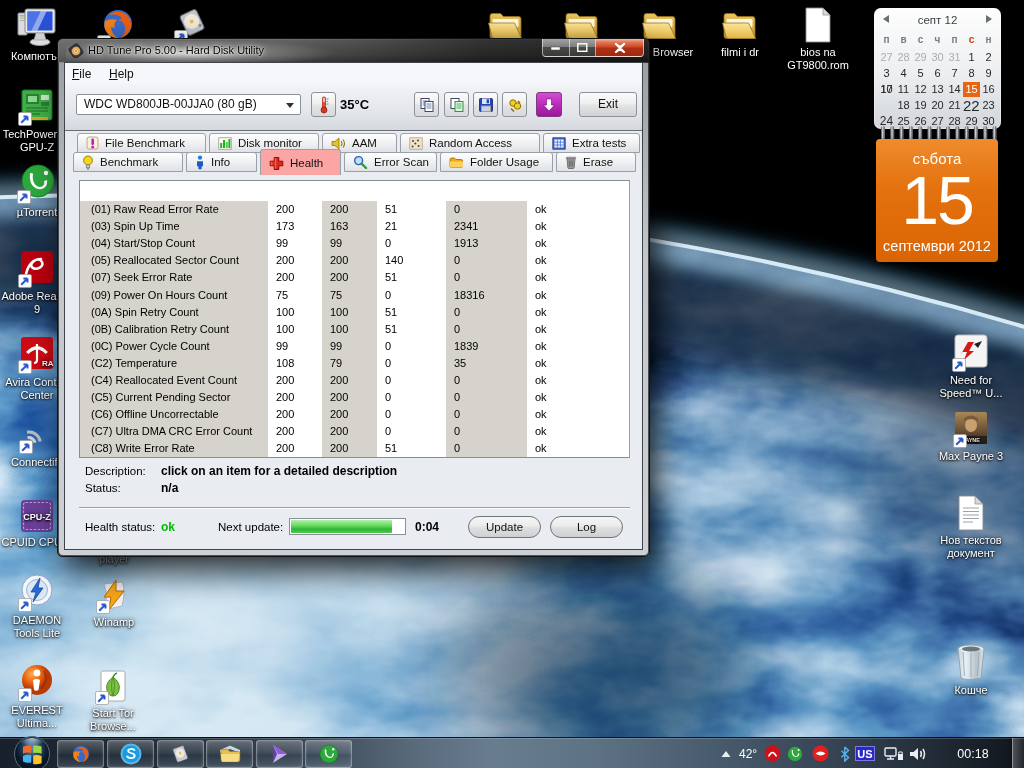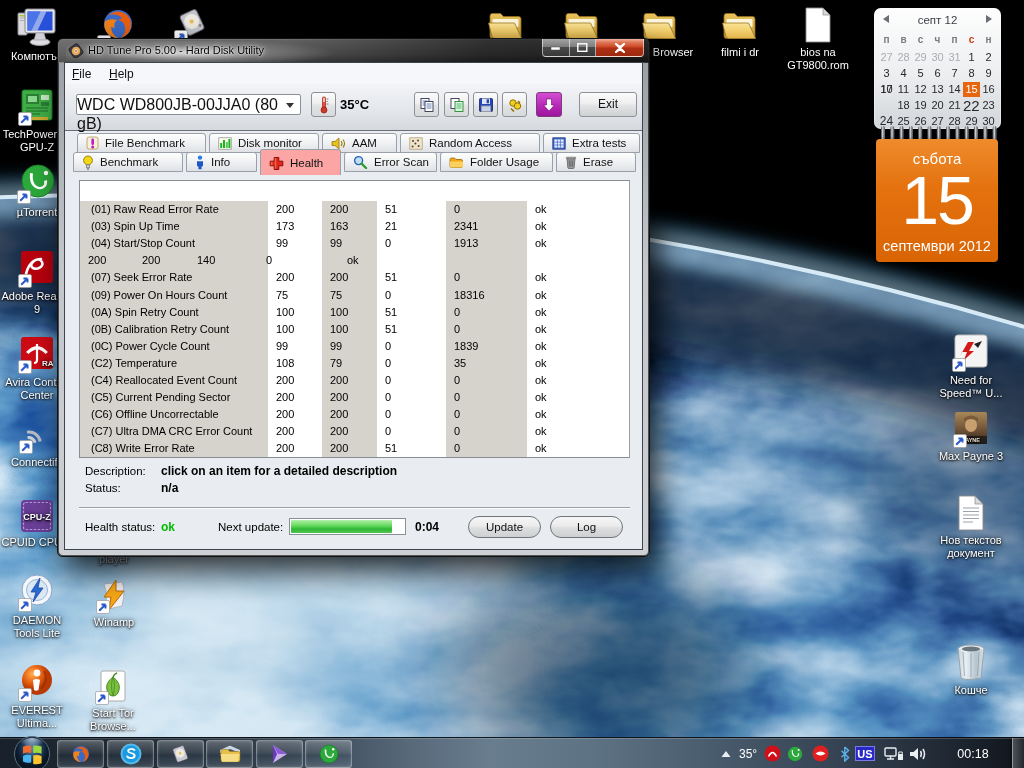--- a/index.html
+++ b/index.html
@@ -13,21 +13,21 @@
 .titletext{position:absolute;left:30px;top:5px;font-size:11px;color:#000;text-shadow:0 0 6px #fff,0 0 2px #fff;white-space:nowrap}
 .capbtns{position:absolute;right:5px;top:0;height:18px;display:flex}
 .capbtn{height:18px;border:1px solid rgba(255,255,255,.55);border-top:none;background:linear-gradient(180deg,#a2a2a2 0,#7e7e7e 45%,#4a4a4a 50%,#383838 100%);display:flex;align-items:center;justify-content:center}
 .capbtn.mn{width:28px;border-radius:0 0 0 4px}
 .capbtn.mx{width:26px;border-left:none}
 .capbtn.cl{width:48px;border-left:none;border-radius:0 0 4px 0;background:linear-gradient(180deg,#f0b0a0 0,#e07b5a 18%,#cc4524 48%,#b03014 52%,#9c2a10 100%)}
 .client{position:absolute;left:6px;top:23px;width:579px;height:488px;background:#e9ecf1;border:1px solid #3f444a;font-size:11px}
 .menubar{position:absolute;left:0;top:0;width:100%;height:21px;background:#f5f7fa;font-size:12px;color:#111}
 .menubar span{position:absolute;top:4px}
 .toolzone{position:absolute;left:0;top:21px;width:100%;height:47px;background:linear-gradient(180deg,#f2f4f7 0,#e3e6ea 60%,#d5d8dd 100%);border-bottom:1px solid #696e75}
-.combo{position:absolute;left:11px;top:10px;width:225px;height:21px;background:#fff;border:1px solid #8a9097;border-radius:2px;font-size:16px;color:#111;line-height:19px;}
+.combo{position:absolute;left:11px;top:10px;width:225px;height:21px;background:#fff;border:1px solid #8a9097;border-radius:2px;font-size:12px;color:#111;line-height:19px;padding-left:7px}
 .combo .arr{position:absolute;right:6px;top:8px;width:0;height:0;border-left:4px solid transparent;border-right:4px solid transparent;border-top:5px solid #333}
 .tbtn{position:absolute;top:8px;width:25px;height:25px;border:1px solid #8e9298;border-radius:3px;background:linear-gradient(180deg,#fbfbfb 0,#efefef 45%,#e2e3e5 55%,#d8d9db 100%);display:flex;align-items:center;justify-content:center}
 .tempv{position:absolute;left:275px;top:13px;font-size:13px;font-weight:bold;color:#000}
 .exitbtn{position:absolute;left:514px;top:8px;width:58px;height:25px;border:1px solid #8e9298;border-radius:3px;background:linear-gradient(180deg,#fbfbfb 0,#efefef 45%,#e2e3e5 55%,#d0d1d3 100%);text-align:center;line-height:23px;font-size:12px;color:#111}
 .tab{position:absolute;height:20px;border:1px solid #9aa0a8;border-radius:3px 3px 0 0;background:linear-gradient(180deg,#fefefe 0,#f0f1f3 50%,#dfe1e5 100%);display:flex;align-items:center;font-size:11.5px;color:#111}
 .tab svg{margin:0 6px 0 8px}
 .tab.sel{background:#fca5a5;height:26px;z-index:3;border-bottom:none}
 .tpanel{position:absolute;left:14px;top:117px;width:551px;height:278px;background:#fff;border:1px solid #888d93;border-right-color:#9aa0a8}
 .trow{position:absolute;left:0;width:549px;height:17px;display:flex;font-size:11px;color:#000}
 .trow div{padding-left:8px;line-height:17px;white-space:nowrap;overflow:hidden}
@@ -730,20 +730,21 @@
         </div>
 <div class="trow" style="top:54.2px">
           <div class="c0">(04) Start/Stop Count</div>
           <div class="c1">99</div>
           <div class="c2">99</div>
           <div class="c3">0</div>
           <div class="c4">1913</div>
           <div class="c5">ok</div>
         </div>
 <div class="trow" style="top:71.3px">
+          <div class="c0">(05) Reallocated Sector Count</div>
           <div class="c1">200</div>
           <div class="c2">200</div>
           <div class="c3">140</div>
           <div class="c4">0</div>
           <div class="c5">ok</div>
         </div>
 <div class="trow" style="top:88.4px">
           <div class="c0">(07) Seek Error Rate</div>
           <div class="c1">200</div>
           <div class="c2">200</div>
@@ -892,21 +893,21 @@
         <circle cx="20" cy="20" r="15" fill="#2ca83c" stroke="#0f7a1e"></circle>
         <path d="M13 12 q-1 9 3.5 12.5 q4.5 3.5 9 1 q3.5 -2.7 2.7 -7 l-2.7 0.9 q0.9 3.6 -1.8 5 q-3.6 1.3 -6.3 -1.8 q-2.7 -3.6 -1.8 -9.8 Z" fill="#fff"></path>
         <circle cx="27" cy="12" r="2" fill="#fff"></circle>
       </svg>
     </div>
 <div class="tray" style="left:719px;width:14px;justify-content:center">
       <svg width="10" height="8">
         <path d="M5 1 L9.5 7 H0.5 Z" fill="#e8eef2"></path>
       </svg>
     </div>
-<div class="tray" style="left:739px">35°</div>
+<div class="tray" style="left:739px">42°</div>
 <div class="tray" style="left:764px">
       <svg width="17" height="17" viewBox="0 0 17 17">
         <circle cx="8.5" cy="8.5" r="8" fill="#d01018"></circle>
         <path d="M4.5 11.5 q4 -8 8 0 M6 9.5 q2.5 -4 5 0" stroke="#fff" stroke-width="1.6" fill="none"></path>
       </svg>
     </div>
 <div class="tray" style="left:787px">
       <svg width="16" height="16" viewBox="0 0 40 40">
         <circle cx="20" cy="20" r="18" fill="#2ca83c"></circle>
         <path d="M12 10 q-1 11 4 15 q5.5 4.5 11 1.5 q4.5 -3 3.5 -8.5 l-3.5 1 q1 4.5 -2 6 q-4.5 1.8 -7.8 -2.2 q-3.2 -4.5 -2.2 -12 Z" fill="#fff"></path>

